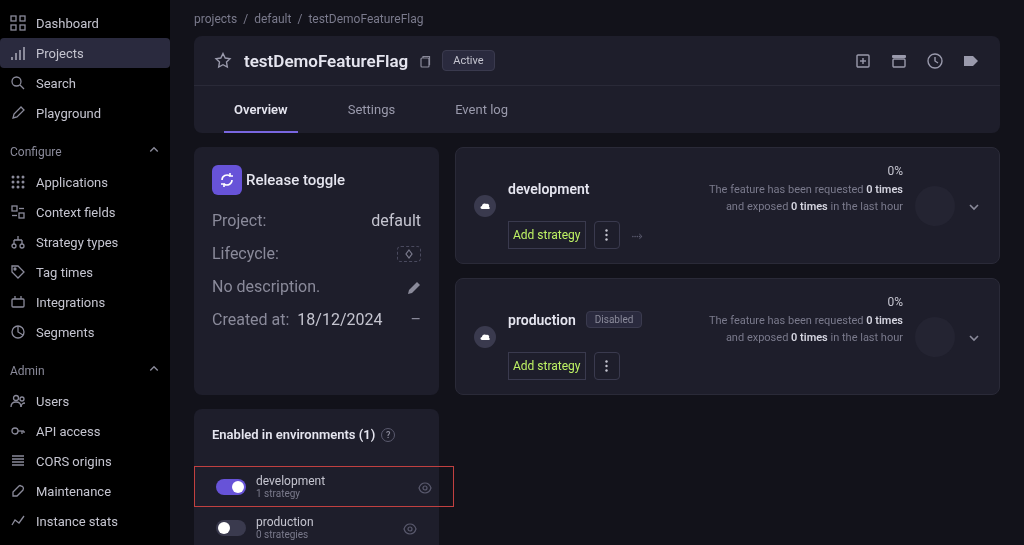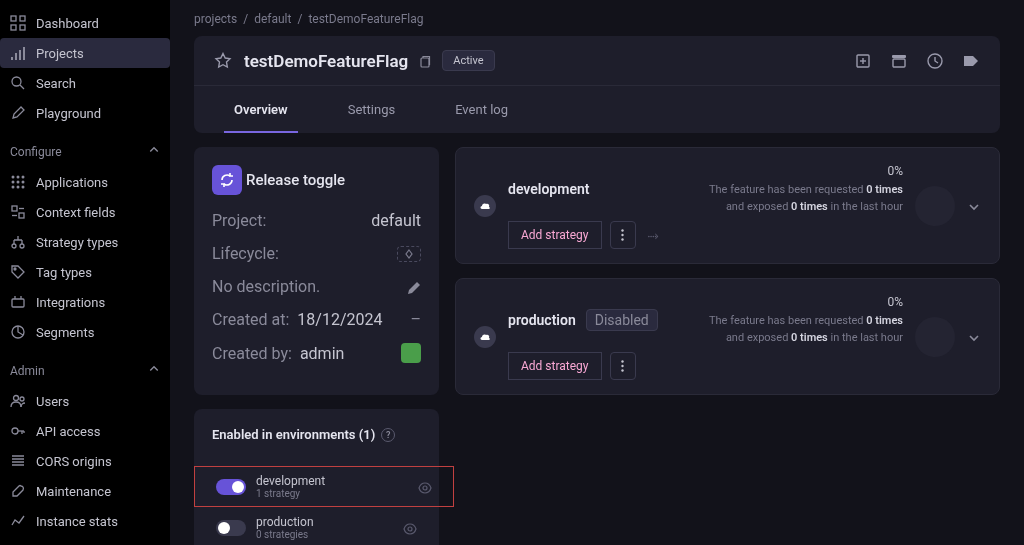--- a/index.html
+++ b/index.html
@@ -47,25 +47,25 @@
 .lifecycle-badge { border: 1px dashed #4a4a5e; padding: 2px 6px; border-radius: 4px; display: flex; align-items: center; }
 .pencil { width: 14px; height: 14px; color: #8a8a9a; cursor: pointer; }
 .avatar { width: 20px; height: 20px; background: #4a9e4a; border-radius: 4px; }
 
 .env-card { background: #1e1e2b; border-radius: 8px; padding: 14px 18px; display: flex; align-items: center; gap: 12px; border: 1px solid #2a2a38; }
 .env-cloud { width: 22px; height: 22px; background: #3a3a4e; border-radius: 50%; display: flex; align-items: center; justify-content: center; color: white; flex-shrink: 0; }
 .env-body { flex: 1; }
 .env-top { display: flex; align-items: center; margin-bottom: 6px; justify-content: space-between; }
 .env-name-row { display: flex; align-items: center; gap: 10px; }
 .env-name { font-size: 14px; font-weight: 600; color: #e5e5ef; }
-.disabled-badge { background: #2a2a3e; color: #8a8a9a; font-size: 14px; padding: 2px 8px; border-radius: 4px; border: 1px solid #3a3a4e; }
+.disabled-badge { background: #2a2a3e; color: #8a8a9a; font-size: 10px; padding: 2px 8px; border-radius: 4px; border: 1px solid #3a3a4e; }
 .env-stats { text-align: right; font-size: 11px; color: #7a7a8c; line-height: 1.5; }
 .env-pct { display: block; font-size: 12px; color: #c5c5d0; margin-bottom: 2px; }
 .env-bottom { display: flex; align-items: center; gap: 8px; }
-.add-strategy-btn { border: 1px solid #3a3a4e; background: transparent; color: #f9a8d4; font-size: 12px; padding: 6px 12px; border-radius: 0; cursor: pointer; }
+.add-strategy-btn { border: 1px solid #3a3a4e; background: transparent; color: #bef264; font-size: 12px; padding: 6px 4px; border-radius: 0; cursor: pointer; }
 .dots-btn { border: 1px solid #3a3a4e; background: transparent; color: #c5c5d0; width: 26px; height: 28px; border-radius: 4px; cursor: pointer; display: flex; align-items: center; justify-content: center; }
 .arrow-dashed { color: #5a5a6e; font-size: 14px; margin-left: 4px; }
 .env-circle { width: 40px; height: 40px; border-radius: 50%; background: #242432; flex-shrink: 0; }
 .chevron { width: 14px; height: 14px; color: #8a8a9a; cursor: pointer; flex-shrink: 0; }
 
 .env-enabled-panel { background: #1e1e2b; border-radius: 8px; padding: 18px; margin-top: 14px; width: 245px; }
 .env-enabled-title { font-size: 13px; font-weight: 600; color: #e5e5ef; margin-bottom: 24px; display: flex; align-items: center; gap: 6px; }
 .help-icon { width: 14px; height: 14px; border: 1px solid #5a5a6e; border-radius: 50%; display: inline-flex; align-items: center; justify-content: center; font-size: 9px; color: #8a8a9a; }
 .env-row { display: flex; align-items: center; gap: 10px; padding: 8px 4px; }
 .env-row.highlight { outline: 1px solid #c14040; outline-offset: -1px; margin: 0 -18px; padding: 8px 22px; width: calc(100% + 36px + 15px); }
@@ -173,21 +173,21 @@
         </span>
         <span>Strategy types</span>
       </div>
     <div class="sidebar-item">
         <span class="sidebar-icon">
           <svg viewBox="0 0 16 16" fill="none" stroke="currentColor" stroke-width="1.3">
             <path d="M2 2 L8 2 L14 8 L8 14 L2 8 Z"></path>
             <circle cx="5" cy="5" r="1" fill="currentColor"></circle>
           </svg>
         </span>
-        <span>Tag types</span>
+        <span>Tag times</span>
       </div>
     <div class="sidebar-item">
         <span class="sidebar-icon">
           <svg viewBox="0 0 16 16" fill="none" stroke="currentColor" stroke-width="1.3">
             <rect x="2" y="5" width="12" height="8" rx="1"></rect>
             <line x1="5" y1="5" x2="5" y2="2"></line>
             <line x1="11" y1="5" x2="11" y2="2"></line>
           </svg>
         </span>
         <span>Integrations</span>
@@ -334,24 +334,20 @@
         </div>
       <div class="info-row">
           <span>No description.</span>
           <span class="pencil"><svg viewBox="0 0 14 14" fill="currentColor">
               <path d="M10 1 L13 4 L5 12 L1 13 L2 9 Z"></path>
             </svg></span>
         </div>
       <div class="info-row">
           <span><span>Created at:</span>&nbsp;&nbsp;<span class="info-value">18/12/2024</span></span>
           <span>–</span>
-        </div>
-      <div class="info-row">
-          <span><span>Created by:</span>&nbsp;&nbsp;<span class="info-value">admin</span></span>
-          <span class="avatar"></span>
         </div>
     </div>
 
     <div class="panel-right">
       <div class="env-card">
         <span class="env-cloud">
             <svg width="12" height="12" viewBox="0 0 12 12" fill="white">
               <path d="M3 9 C1 9 1 6 3 6 C3 4 5 3 7 4 C9 3 11 5 10 7 C11 7 11 9 10 9 Z"></path>
             </svg>
           </span>

